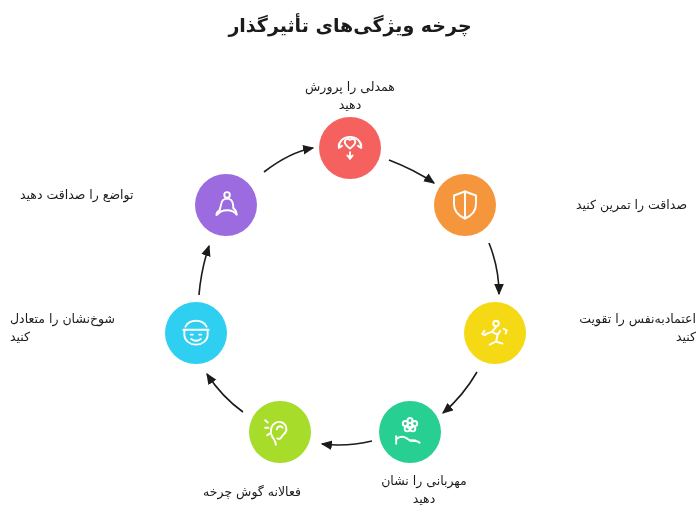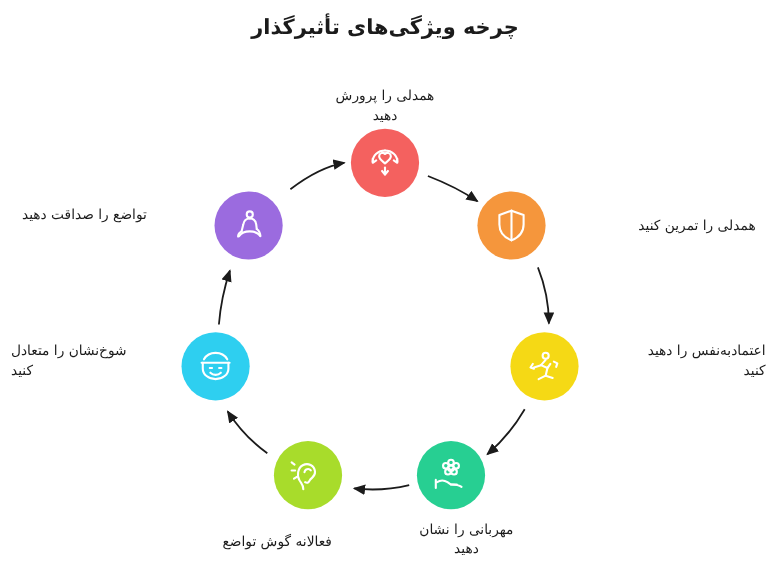--- a/index.html
+++ b/index.html
@@ -108,36 +108,36 @@
 دهید</div>
 
   <div class="node" style="left:434px; top:174px; background:#f5963c;">
     <span>
       <svg width="32" height="34" viewBox="0 0 30 34" fill="none" stroke="#ffffff" stroke-width="1.9" stroke-linecap="round" stroke-linejoin="round">
         <path d="M15 3.5 L26 7.5 V16 c0 7-5 12-11 14.5C9 28 4 23 4 16 V7.5 z"></path>
         <path d="M15 3.5 V30.5"></path>
       </svg>
     </span>
   </div>
-  <div class="label" style="left:527px; top:196px; width:160px; text-align:right;">همدلی را تمرین کنید</div>
+  <div class="label" style="left:527px; top:196px; width:160px; text-align:right;">صداقت را تمرین کنید</div>
 
   <div class="node" style="left:464px; top:302px; background:#f5d915;">
     <span>
       <svg width="34" height="34" viewBox="0 0 32 32" fill="none" stroke="#ffffff" stroke-width="1.8" stroke-linecap="round" stroke-linejoin="round">
         <circle cx="17" cy="7" r="2.6"></circle>
         <path d="M17 10.5 L13 15 L7 17"></path>
         <path d="M13 15 L18.5 17.5 L21 14"></path>
         <path d="M18.5 17.5 L17 24 L11 27"></path>
         <path d="M17 24 L23 26"></path>
         <path d="M6 14 L4 17 L7 18"></path>
         <path d="M24 12 L27 13.5 L26 16.5"></path>
       </svg>
     </span>
   </div>
-  <div class="label" style="left:524px; top:310px; width:172px; text-align:right;">اعتمادبه‌نفس را دهید
+  <div class="label" style="left:524px; top:310px; width:172px; text-align:right;">اعتمادبه‌نفس را تقویت
 کنید</div>
 
   <div class="node" style="left:379px; top:401px; background:#27cf92;">
     <span>
       <svg width="34" height="34" viewBox="0 0 32 32" fill="none" stroke="#ffffff" stroke-width="1.8" stroke-linecap="round" stroke-linejoin="round">
         <circle cx="16" cy="10" r="2.4"></circle>
         <circle cx="16" cy="5.2" r="2.4"></circle>
         <circle cx="11.6" cy="8" r="2.4"></circle>
         <circle cx="20.4" cy="8" r="2.4"></circle>
         <circle cx="13.4" cy="13" r="2.4"></circle>
@@ -155,21 +155,21 @@
     <span>
       <svg width="34" height="34" viewBox="0 0 32 32" fill="none" stroke="#ffffff" stroke-width="1.8" stroke-linecap="round" stroke-linejoin="round">
         <path d="M12 28 c0-4-2-5-3.5-8 C6.5 16.5 7 10 11.5 7.5 c4.5-2.5 10 0 10.5 5.5 .4 4.5-3.5 5-4.5 7.5-.8 2-2.5 2.5-4 1.5"></path>
         <path d="M13 13.5 a3 3 0 0 1 5.4-1.6"></path>
         <path d="M4.5 7 L2 5"></path>
         <path d="M5 12 L2 12"></path>
         <path d="M6.5 17.5 L4 19"></path>
       </svg>
     </span>
   </div>
-  <div class="label" style="left:172px; top:483px; width:160px;">فعالانه گوش تواضع</div>
+  <div class="label" style="left:172px; top:483px; width:160px;">فعالانه گوش چرخه</div>
 
   <div class="node" style="left:165px; top:302px; background:#2ecff0;">
     <span>
       <svg width="36" height="34" viewBox="0 0 34 32" fill="none" stroke="#ffffff" stroke-width="1.8" stroke-linecap="round" stroke-linejoin="round">
         <path d="M5 13 h24"></path>
         <path d="M7 10 c2-3.5 6-5.5 10-5.5 S25 6.5 27 10"></path>
         <path d="M6 13 v5 c0 5 5 9 11 9 s11-4 11-9 v-5"></path>
         <path d="M12 17.5 h2"></path>
         <path d="M20 17.5 h2"></path>
         <path d="M12.5 21.5 c2.5 2.5 6.5 2.5 9 0"></path>

